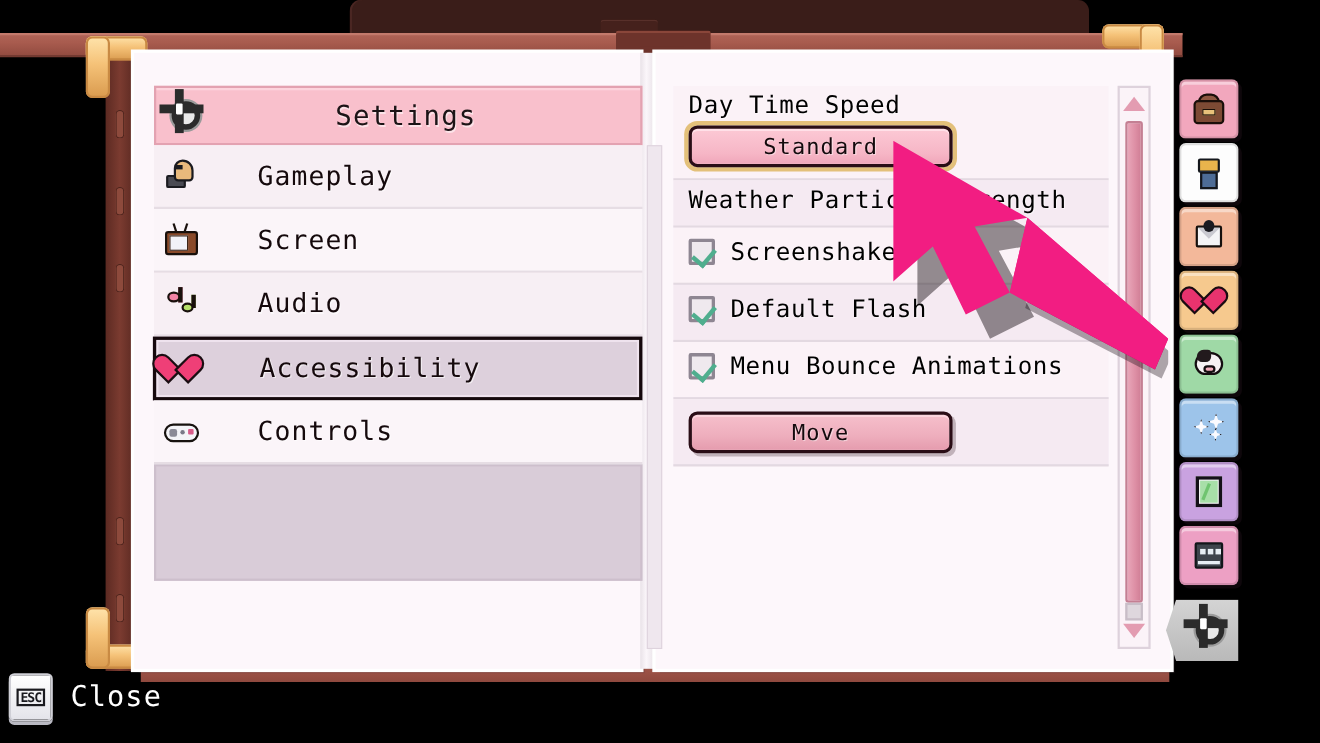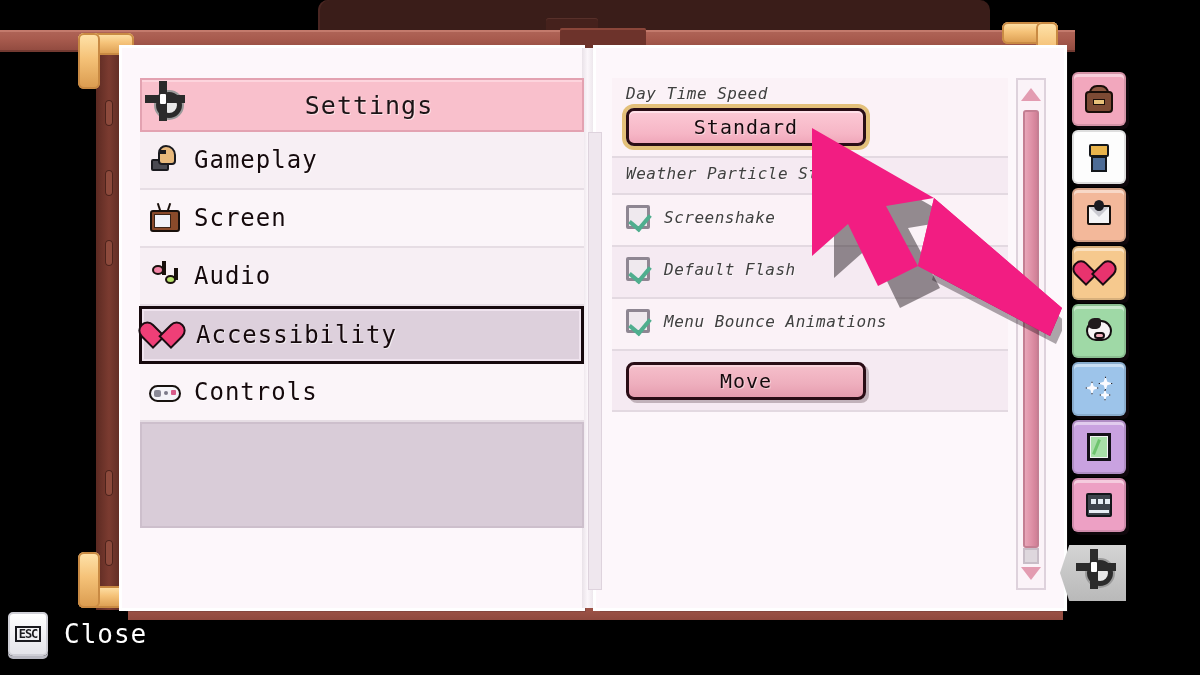--- a/index.html
+++ b/index.html
@@ -80,21 +80,21 @@
     display:flex; align-items:center;
     box-shadow: inset 0 2px 0 #fdd4dd;
   }
   .menu-header .title{
     flex:1; text-align:center; font-size:25px; color:#1c1416; letter-spacing:1px;
     text-shadow: 1px 1px 0 rgba(255,255,255,.55);
     margin-right:30px;
   }
   .menu-item{
     position:relative; height:58px; display:flex; align-items:center;
-    background:#f7eff4; border-bottom:2px solid #e6dde4; padding-left:8px;
+    background:#f7eff4; border-bottom:2px solid #e6dde4; padding-left:8px;gap:40px;
   }
   .menu-item.alt{ background:#fbf5f9; }
   .menu-item.selected{
     background:#ddd0dc; border:3px solid #16090d; margin-left:-1px;
     box-shadow: inset 0 0 0 2px #efe3ee;
   }
   .menu-item .label{
     font-size:24px; color:#15090c; letter-spacing:1px; margin-left:12px;
     text-shadow: 1px 1px 0 rgba(255,255,255,.6);
   }
@@ -150,23 +150,22 @@
   
   .door-f{ left:6px; top:3px; width:20px;height:28px; background:#a85a34; border:2px solid #14100e; border-radius:2px;}
   .door-l{ left:2px; top:3px; width:6px;height:28px; background:#2a211d; border:2px solid #14100e;}
   .door-k{ left:10px; top:16px; width:6px;height:6px; background:#f0c070; border:2px solid #14100e; border-radius:50%;}
 
   
   .settings{ position:absolute; left:612px; top:78px; width:396px; height:512px; overflow:hidden; }
   .srow{ position:relative; background:#fbf2f7; border-bottom:2px solid #e3d9e1; padding:6px 14px 10px 14px; }
   .srow.alt{ background:#f5eaf2; }
   .srow .slabel{
-    font-size:16px; color:#404040; letter-spacing:0.5px; white-space:nowrap;
+    font-size:22px; color:#000000; letter-spacing:0.5px; white-space:nowrap;
     text-shadow: 1px 1px 0 rgba(255,255,255,.55);
-    font-style: italic;
   }
   .sbtn{
     display:block; width:240px; height:38px; margin-top:5px;
     background:linear-gradient(#f6bfcb 0%, #eeaebd 60%, #e59cae 100%);
     border:3px solid #2a0d16; border-radius:8px;
     box-shadow: inset 0 2px 0 #fbd4dd, 3px 3px 0 rgba(40,10,20,.25);
     font-size:20px; color:#140a0d; text-align:center; line-height:32px;
     letter-spacing:1px; text-shadow: 1px 1px 0 rgba(255,255,255,.45);
   }
   .sbtn.selected{

